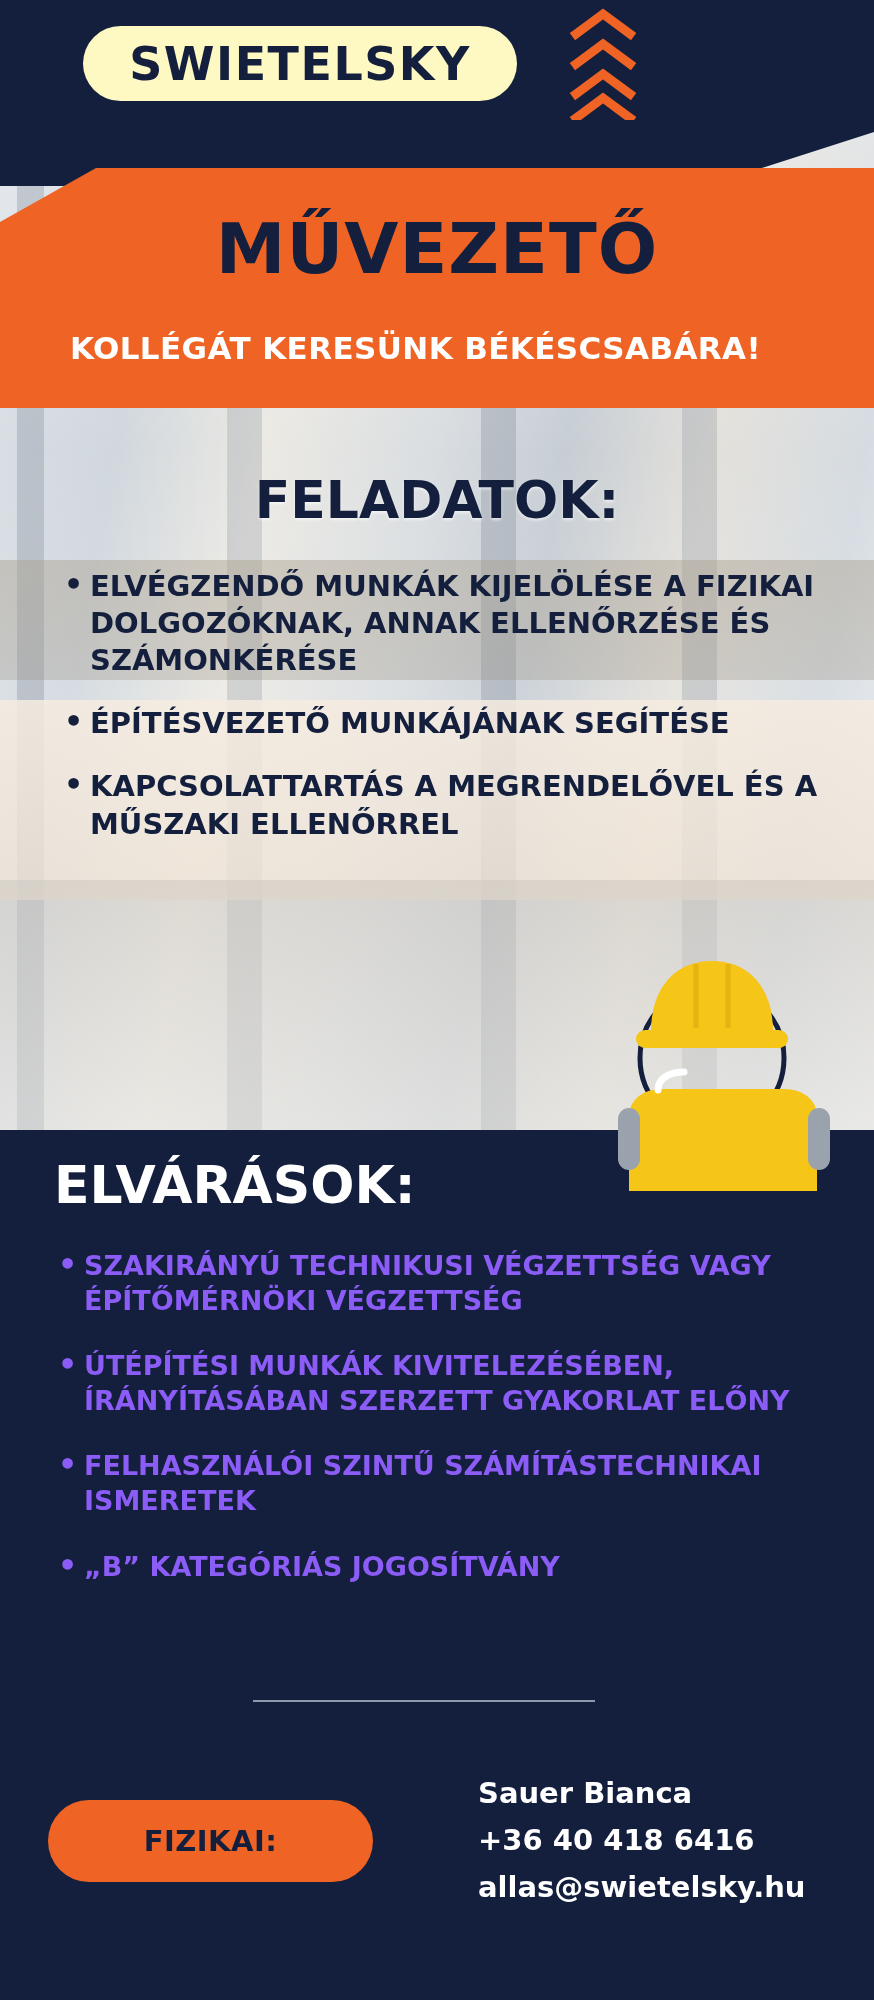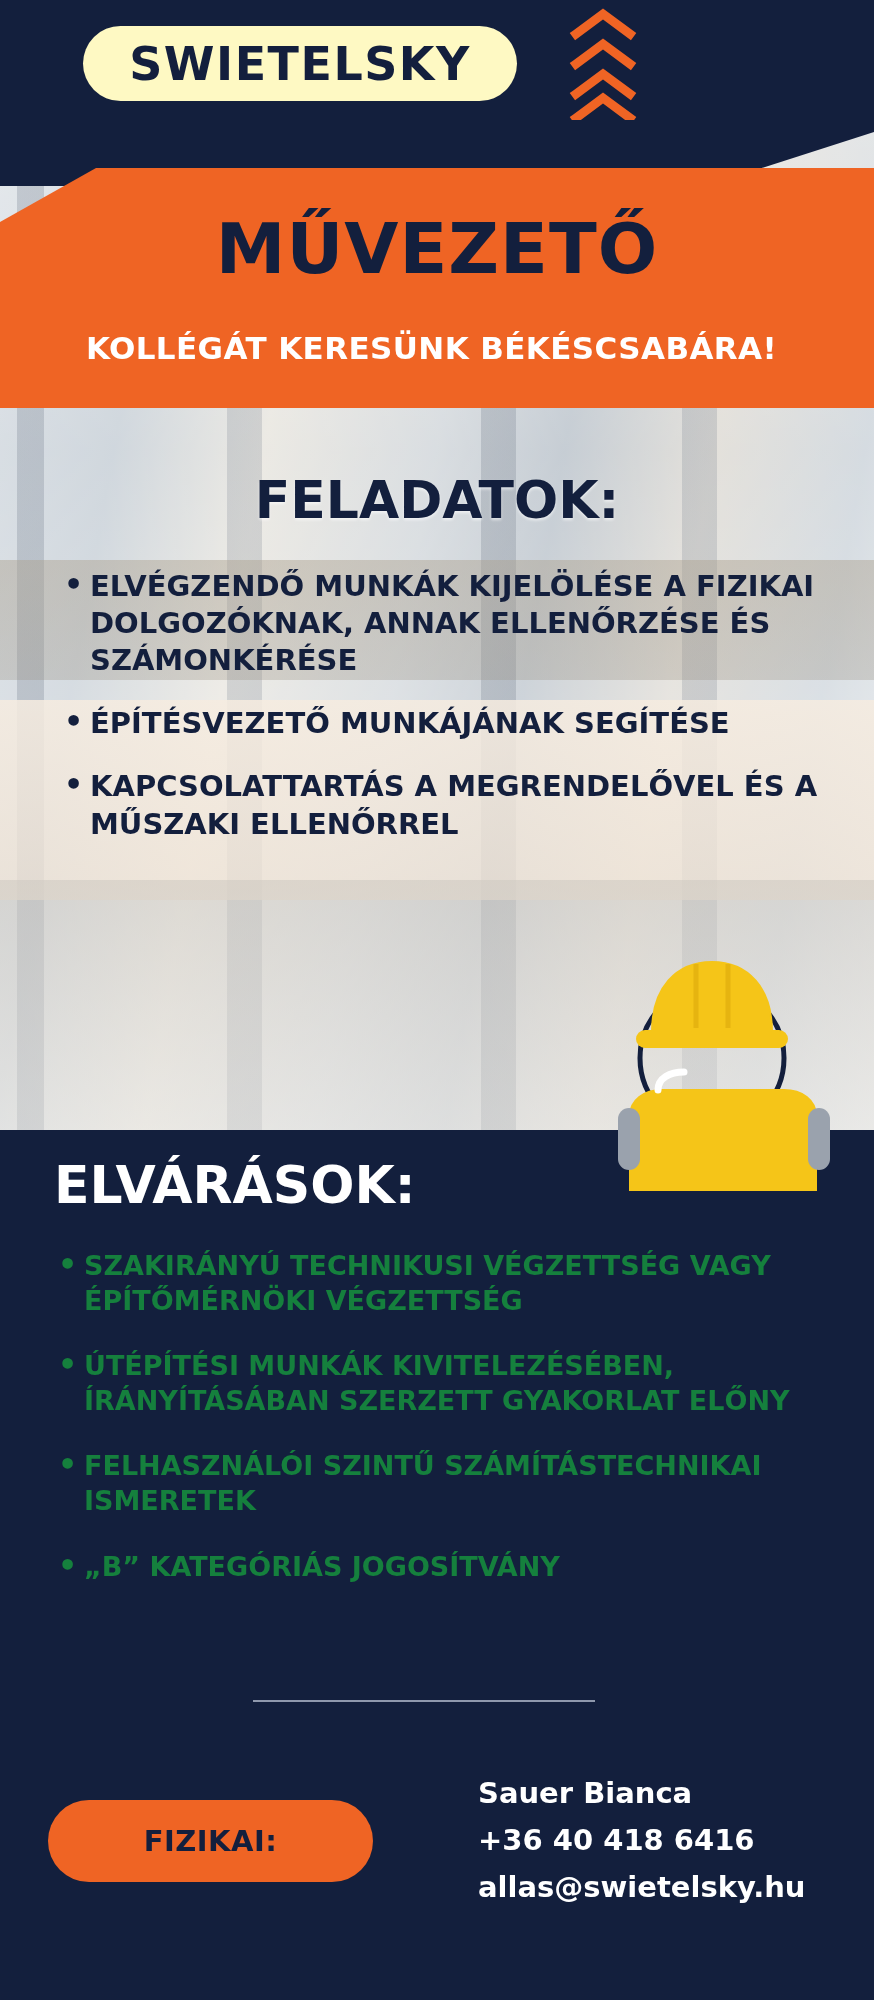--- a/index.html
+++ b/index.html
@@ -113,21 +113,20 @@
     position: absolute;
     left: 0; top: 330px;
     width: 831px;
     text-align: center;
     font-family: "DejaVu Sans", sans-serif;
     font-weight: 700;
     font-size: 31px;
     letter-spacing: 0.4px;
     color: #ffffff;
     z-index: 6;
-    margin-left: 16px;
   }
 
   
   .tasks {
     position: absolute;
     left: 0; top: 470px;
     width: 874px;
     z-index: 6;
   }
   .tasks-heading {
@@ -183,21 +182,21 @@
     color: #ffffff;
     z-index: 8;
   }
   .req-list {
     position: absolute;
     left: 54px; top: 1248px;
     width: 780px;
     z-index: 8;
   }
   .req-list ul.bullets li {
-    color: #15803d;
+    color: #8b5cf6;
     font-size: 27px;
     line-height: 1.3;
     margin-bottom: 30px;
     padding-left: 30px;
   }
 
   .divider {
     position: absolute;
     left: 253px; top: 1700px;
     width: 342px; height: 2px;

